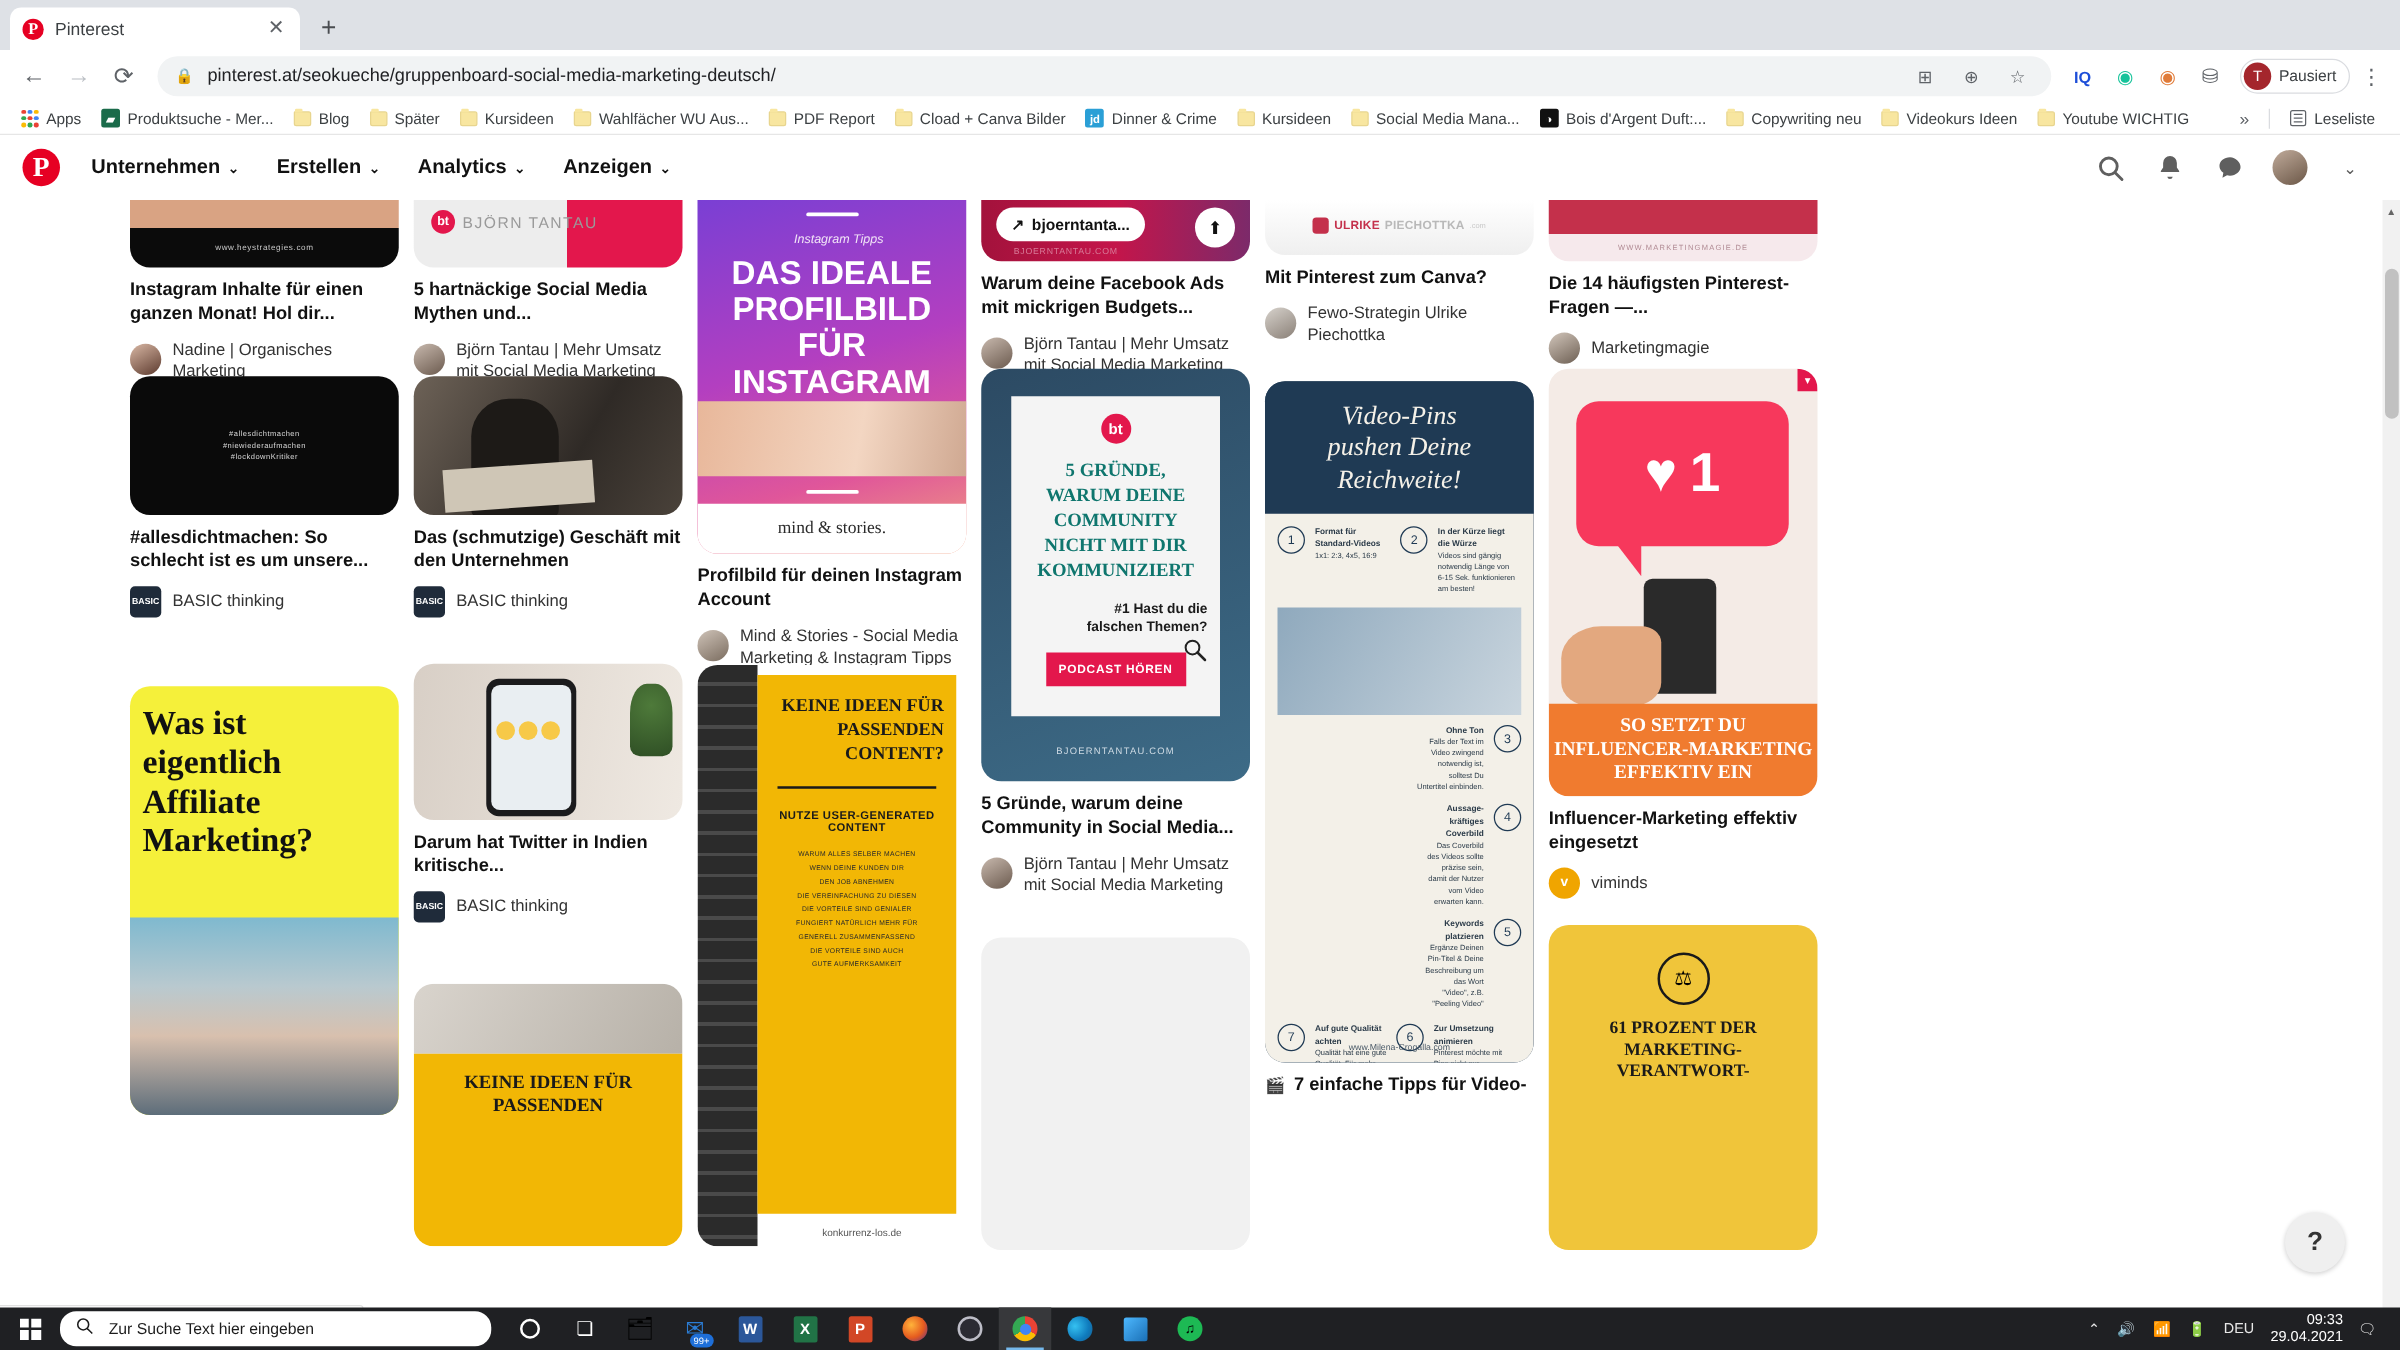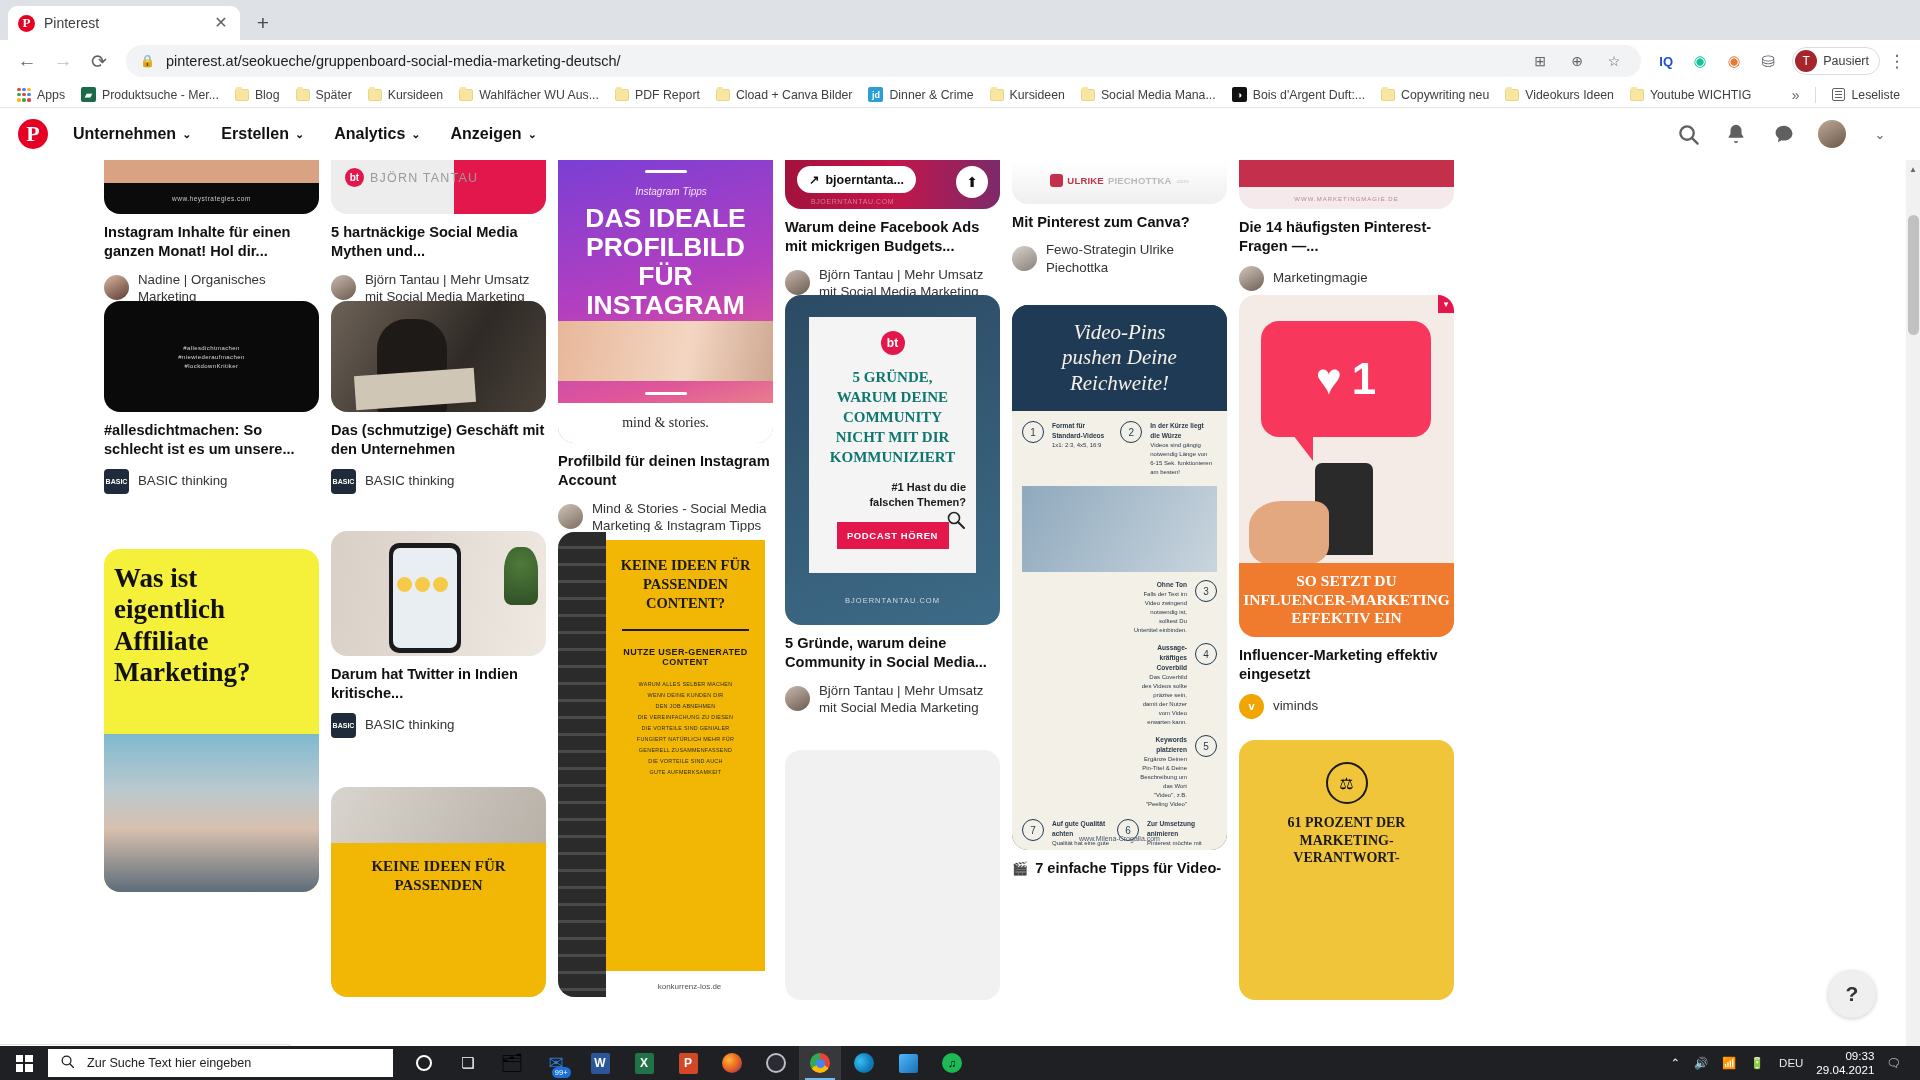--- a/index.html
+++ b/index.html
@@ -142,21 +142,21 @@
   .cursor { position:absolute; z-index:60; pointer-events:none; }
 
   
   .taskbar { position:absolute; left:0; bottom:0; width:1920px; height:34px;
              background:#1f2023; display:flex; align-items:center; z-index:50; }
   .startbtn { width:48px;height:34px;display:flex;align-items:center;justify-content:center; }
   .winlogo { width:17px;height:17px; display:grid; grid-template-columns:1fr 1fr;
              grid-template-rows:1fr 1fr; gap:2px; }
   .winlogo i { background:#fff; display:block; }
   .searchbox { width:345px; height:28px; background:#fff; display:flex; align-items:center;
-               gap:12px; padding:0 12px; }
+               gap:12px; padding:0 12px;border-radius:13px; }
   .searchbox .stext { font-size:12.6px; color:#1c1c1c; white-space:nowrap;}
   .tbicons { display:flex; align-items:center; gap:2px; margin-left:10px; }
   .tbi { width:42px;height:34px;display:flex;align-items:center;justify-content:center;
          position:relative; }
   .tbi.active { background:#37383b; }
   .tbi.active:after{ content:""; position:absolute; bottom:0; left:6px; right:6px; height:2px;
                      background:#76b9ed; }
   .tray { margin-left:auto; display:flex; align-items:center; gap:0; padding-right:6px;
           color:#fff; font-size:11.5px; }
   .trayitem { padding:0 7px; height:34px; display:flex; align-items:center; color:#e8e8e8; }
@@ -435,21 +435,21 @@
             <div class="pauthor">
               <span class="av" style="background:linear-gradient(150deg,#cfc3b8,#7a6c5f)"></span>
               <span class="an">Mind &amp; Stories - Social Media Marketing &amp; Instagram Tipps</span>
             </div>
           </div>
 
           <div class="pin" style="top:372px;">
             <div class="media" style="height:465px;background:#fff;">
               <div style="position:absolute;left:0;top:0;width:48px;bottom:0;background:repeating-linear-gradient(180deg,#2b2b2b 0 14px,#4a4a4a 14px 17px);"></div>
               <div style="position:absolute;left:48px;top:8px;right:8px;bottom:26px;background:#f2b705;padding:16px 10px 0;">
-                <div style="text-align:center;font-size:14.5px;line-height:1.3;font-weight:bold;color:#1a1a1a;font-family:'Liberation Serif',serif;">KEINE IDEEN FÜR PASSENDEN CONTENT?</div>
+                <div style="text-align:right;font-size:14.5px;line-height:1.3;font-weight:bold;color:#1a1a1a;font-family:'Liberation Serif',serif;">KEINE IDEEN FÜR PASSENDEN CONTENT?</div>
                 <div style="height:2px;background:#1a1a1a;margin:16px 6px;"></div>
                 <div style="text-align:center;font-size:9px;font-weight:bold;color:#1a1a1a;letter-spacing:.4px;">NUTZE USER-GENERATED CONTENT</div>
                 <div style="margin-top:12px;padding:0 12px;text-align:center;font-size:5.4px;line-height:2.05;color:#2a2a2a;letter-spacing:.3px;">
                   WARUM ALLES SELBER MACHEN<br>WENN DEINE KUNDEN DIR<br>DEN JOB ABNEHMEN<br>DIE VEREINFACHUNG ZU DIESEN<br>DIE VORTEILE SIND GENIALER<br>FUNGIERT NATÜRLICH MEHR FÜR<br>GENERELL ZUSAMMENFASSEND<br>DIE VORTEILE SIND AUCH<br>GUTE AUFMERKSAMKEIT
                 </div>
               </div>
               <div style="position:absolute;bottom:6px;left:48px;right:0;text-align:center;font-size:8px;color:#555;">konkurrenz-los.de</div>
             </div>
           </div>
         </div>

